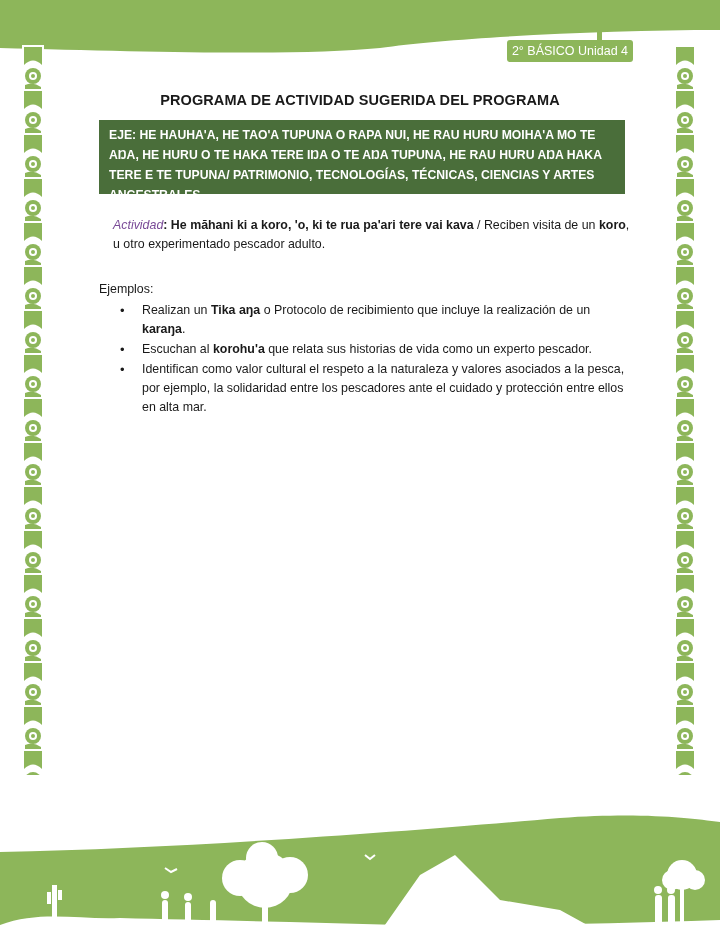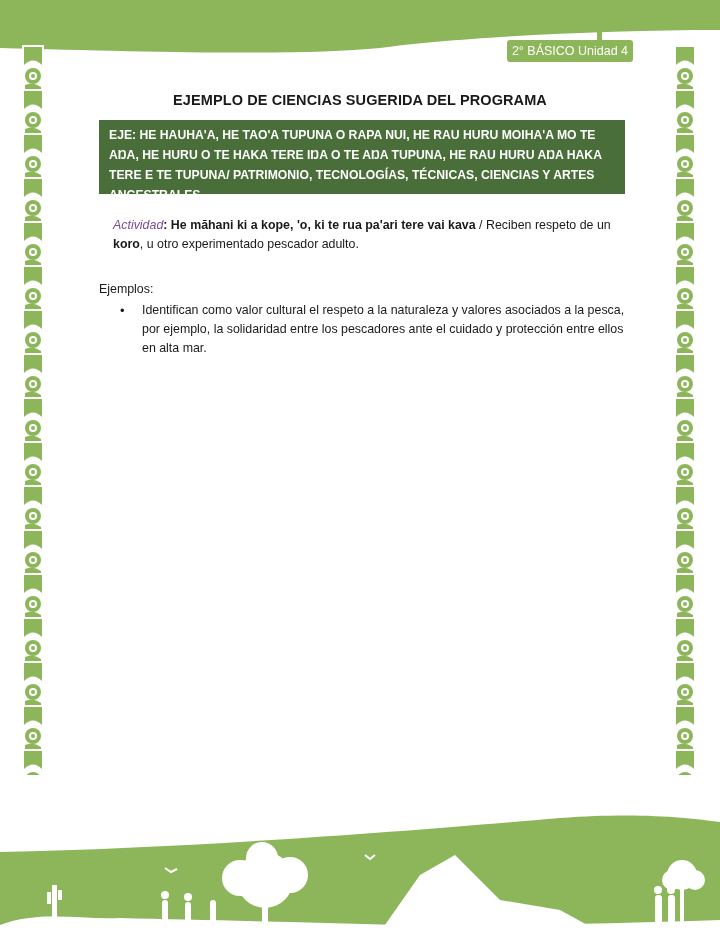--- a/index.html
+++ b/index.html
@@ -40,33 +40,35 @@
       <circle cx="11" cy="31" r="2" fill="#8db65a"></circle>
       <path d="M3 40 Q11 36 19 42 V44 H3 Z" fill="#8db65a"></path>
     </pattern>
   </defs>
   <rect width="22" height="730" fill="url(#orn)"></rect>
 </svg>
 <svg class="border-col border-right" viewBox="0 0 22 730" preserveAspectRatio="none">
   <rect width="22" height="730" fill="url(#orn)"></rect>
 </svg>
 
-<div class="title">EJEMPLO DE CIENCIAS SUGERIDA DEL PROGRAMA</div>
+<div class="title">PROGRAMA DE ACTIVIDAD SUGERIDA DEL PROGRAMA</div>
 
 <div class="eje-box">
   <span>EJE: HE HAUHA'A, HE TAO'A TUPUNA O RAPA NUI, HE RAU HURU MOIHA'A MO TE AŊA, HE HURU O TE HAKA TERE IŊA O TE AŊA TUPUNA, HE RAU HURU AŊA HAKA TERE E TE TUPUNA/ PATRIMONIO, TECNOLOGÍAS, TÉCNICAS, CIENCIAS Y ARTES ANCESTRALES.</span>
 </div>
 
 <div class="actividad">
-  <span class="act-label">Actividad</span><b>: </b><b>He māhani ki a kope, 'o, ki te rua pa'ari tere vai kava</b><span> / Reciben respeto de un </span><b>koro</b><span>, u otro experimentado pescador adulto.</span>
+  <span class="act-label">Actividad</span><b>: </b><b>He māhani ki a koro, 'o, ki te rua pa'ari tere vai kava</b><span> / Reciben visita de un </span><b>koro</b><span>, u otro experimentado pescador adulto.</span>
 </div>
 
 <div class="ejemplos">Ejemplos:</div>
 
 <ul class="bullets">
+  <li><span>Realizan un </span><b>Tika aŋa</b><span> o Protocolo de recibimiento que incluye la realización de un </span><b>karaŋa</b><span>.</span></li>
+  <li><span>Escuchan al </span><b>korohu'a</b><span> que relata sus historias de vida como un experto pescador.</span></li>
   <li><span>Identifican como valor cultural el respeto a la naturaleza y valores asociados a la pesca, por ejemplo, la solidaridad entre los pescadores ante el cuidado y protección entre ellos en alta mar.</span></li>
 </ul>
 
 <svg class="bottom" viewBox="0 0 720 172">
   <path d="M0 92 C200 88 420 70 560 58 C640 52 690 58 720 62 V172 H0 Z" fill="#8db65a"></path>
 
   <g fill="#fff">
     <circle cx="265" cy="120" r="28"></circle>
       <circle cx="240" cy="118" r="18"></circle>
       <circle cx="290" cy="115" r="18"></circle>

